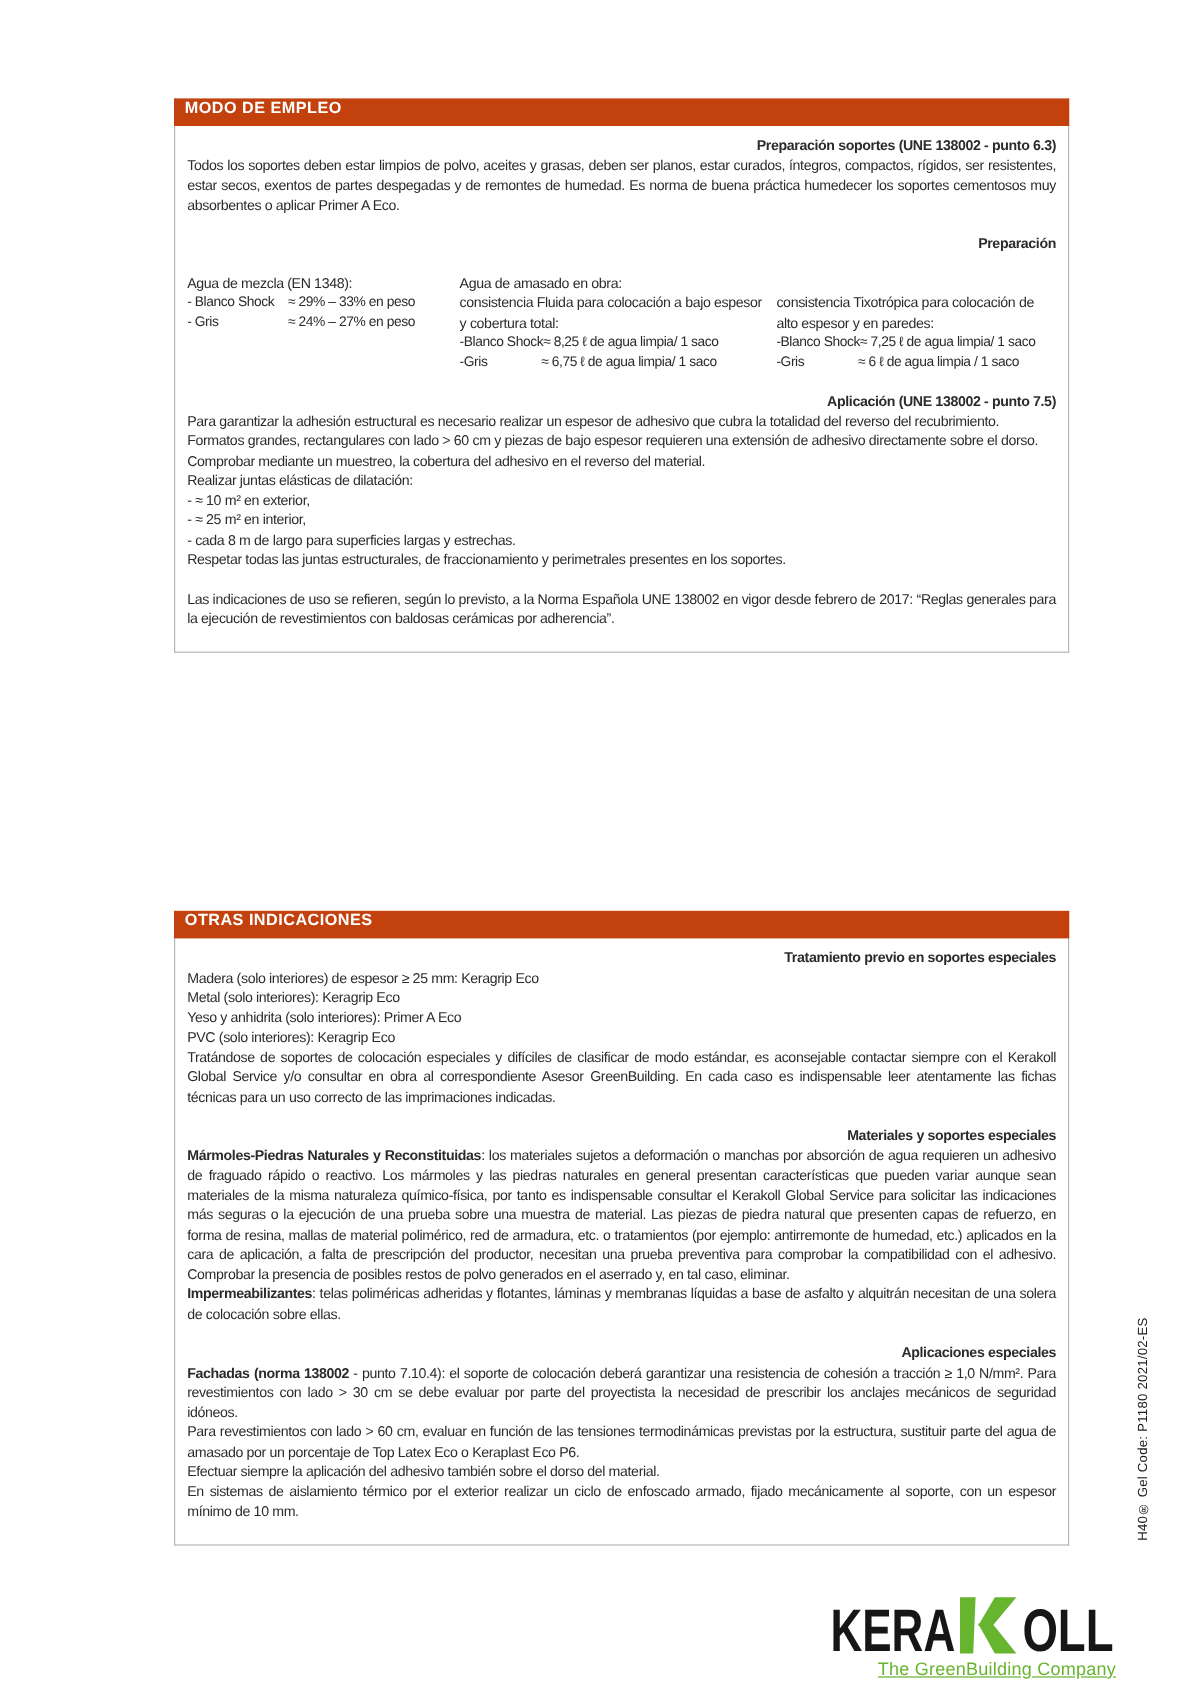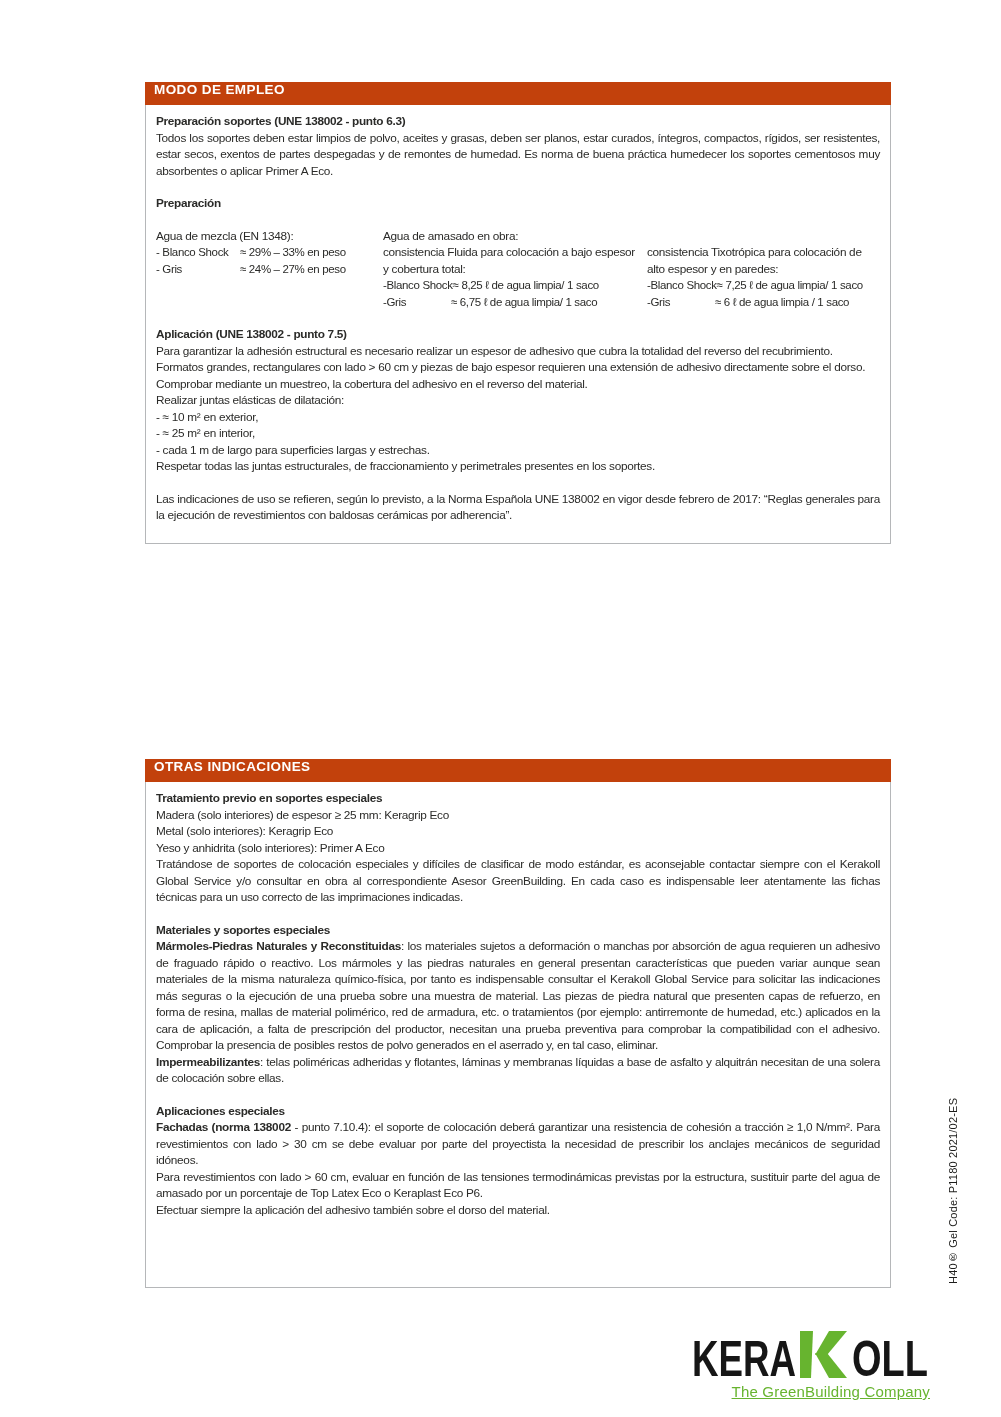--- a/index.html
+++ b/index.html
@@ -21,21 +21,21 @@
   }
   .bar span{
     color:#ffffff;font-weight:bold;font-size:13.5px;letter-spacing:.4px;
     padding-left:9px;
   }
   .content{
     padding:8px 10px 9px 10px;
     font-size:11.8px;line-height:16.5px;letter-spacing:-0.3px;
   }
   p{margin:0;}
-  .h{font-weight:bold;text-align:left;}
+  .h{font-weight:bold;text-align:right;}
   .hgap{margin-bottom:16px;}
   .j{text-align:justify;}
   .blank{height:16px;}
   .cols{display:flex;column-gap:14px;text-align:left;gap:12px;}
   .col1{width:215px;flex:0 0 auto;}
   .col2{width:252px;flex:0 0 auto;}
   .col3{flex:1 1 auto;padding-top:16.5px;}
   .row{display:flex;white-space:nowrap;font-size:11.5px;letter-spacing:-0.35px;}
   .col1 .lbl{flex:0 0 84px;}
   .col2 .lbl,.col3 .lbl{flex:0 0 68px;}
@@ -112,53 +112,55 @@
 
     <div class="blank"></div>
 
     <p class="h">Aplicación (UNE 138002 - punto 7.5)</p>
     <p class="j">Para garantizar la adhesión estructural es necesario realizar un espesor de adhesivo que cubra la totalidad del reverso del recubrimiento.</p>
     <p class="j">Formatos grandes, rectangulares con lado &gt; 60 cm y piezas de bajo espesor requieren una extensión de adhesivo directamente sobre el dorso.</p>
     <p class="j">Comprobar mediante un muestreo, la cobertura del adhesivo en el reverso del material.</p>
     <p class="j">Realizar juntas elásticas de dilatación:</p>
     <p>- ≈ 10 m² en exterior,</p>
     <p>- ≈ 25 m² en interior,</p>
-    <p>- cada 1 m de largo para superficies largas y estrechas.</p>
+    <p>- cada 8 m de largo para superficies largas y estrechas.</p>
     <p class="j">Respetar todas las juntas estructurales, de fraccionamiento y perimetrales presentes en los soportes.</p>
 
     <div class="blank"></div>
 
     <p class="j">Las indicaciones de uso se refieren, según lo previsto, a la Norma Española UNE 138002 en vigor desde febrero de 2017: “Reglas generales para la ejecución de revestimientos con baldosas cerámicas por adherencia”.</p>
   </div>
 </section>
 
 <section class="panel" id="box2">
   <header class="bar">
     <span>OTRAS INDICACIONES</span>
   </header>
   <div class="content">
 
     <p class="h">Tratamiento previo en soportes especiales</p>
     <p>Madera (solo interiores) de espesor ≥ 25 mm: Keragrip Eco</p>
     <p>Metal (solo interiores): Keragrip Eco</p>
     <p>Yeso y anhidrita (solo interiores): Primer A Eco</p>
+    <p>PVC (solo interiores): Keragrip Eco</p>
     <p class="j">Tratándose de soportes de colocación especiales y difíciles de clasificar de modo estándar, es aconsejable contactar siempre con el Kerakoll Global Service y/o consultar en obra al correspondiente Asesor GreenBuilding. En cada caso es indispensable leer atentamente las fichas técnicas para un uso correcto de las imprimaciones indicadas.</p>
 
     <div class="blank"></div>
 
     <p class="h">Materiales y soportes especiales</p>
     <p class="j"><b>Mármoles-Piedras Naturales y Reconstituidas</b><span>: los materiales sujetos a deformación o manchas por absorción de agua requieren un adhesivo de fraguado rápido o reactivo. Los mármoles y las piedras naturales en general presentan características que pueden variar aunque sean materiales de la misma naturaleza químico-física, por tanto es indispensable consultar el Kerakoll Global Service para solicitar las indicaciones más seguras o la ejecución de una prueba sobre una muestra de material. Las piezas de piedra natural que presenten capas de refuerzo, en forma de resina, mallas de material polimérico, red de armadura, etc. o tratamientos (por ejemplo: antirremonte de humedad, etc.) aplicados en la cara de aplicación, a falta de prescripción del productor, necesitan una prueba preventiva para comprobar la compatibilidad con el adhesivo. Comprobar la presencia de posibles restos de polvo generados en el aserrado y, en tal caso, eliminar.</span></p>
     <p class="j"><b>Impermeabilizantes</b><span>: telas poliméricas adheridas y flotantes, láminas y membranas líquidas a base de asfalto y alquitrán necesitan de una solera de colocación sobre ellas.</span></p>
 
     <div class="blank"></div>
 
     <p class="h">Aplicaciones especiales</p>
     <p class="j"><b>Fachadas (norma 138002</b><span> - punto 7.10.4): el soporte de colocación deberá garantizar una resistencia de cohesión a tracción ≥ 1,0 N/mm². Para revestimientos con lado &gt; 30 cm se debe evaluar por parte del proyectista la necesidad de prescribir los anclajes mecánicos de seguridad idóneos.</span></p>
     <p class="j">Para revestimientos con lado &gt; 60 cm, evaluar en función de las tensiones termodinámicas previstas por la estructura, sustituir parte del agua de amasado por un porcentaje de Top Latex Eco o Keraplast Eco P6.</p>
     <p class="j">Efectuar siempre la aplicación del adhesivo también sobre el dorso del material.</p>
+    <p class="j">En sistemas de aislamiento térmico por el exterior realizar un ciclo de enfoscado armado, fijado mecánicamente al soporte, con un espesor mínimo de 10 mm.</p>
   </div>
 </section>
 
 <div class="side-code">H40® Gel Code: P1180 2021/02-ES</div>
 
 <div class="logo">
   <svg class="logo-word" width="238" height="50" viewBox="0 0 238 50">
     <text x="0" y="46" textLength="104" lengthAdjust="spacingAndGlyphs">KERA</text>
     <g transform="translate(108,1)" fill="#67b42f">
       <polygon points="0,0 13,0 11,47 0,47"></polygon>

